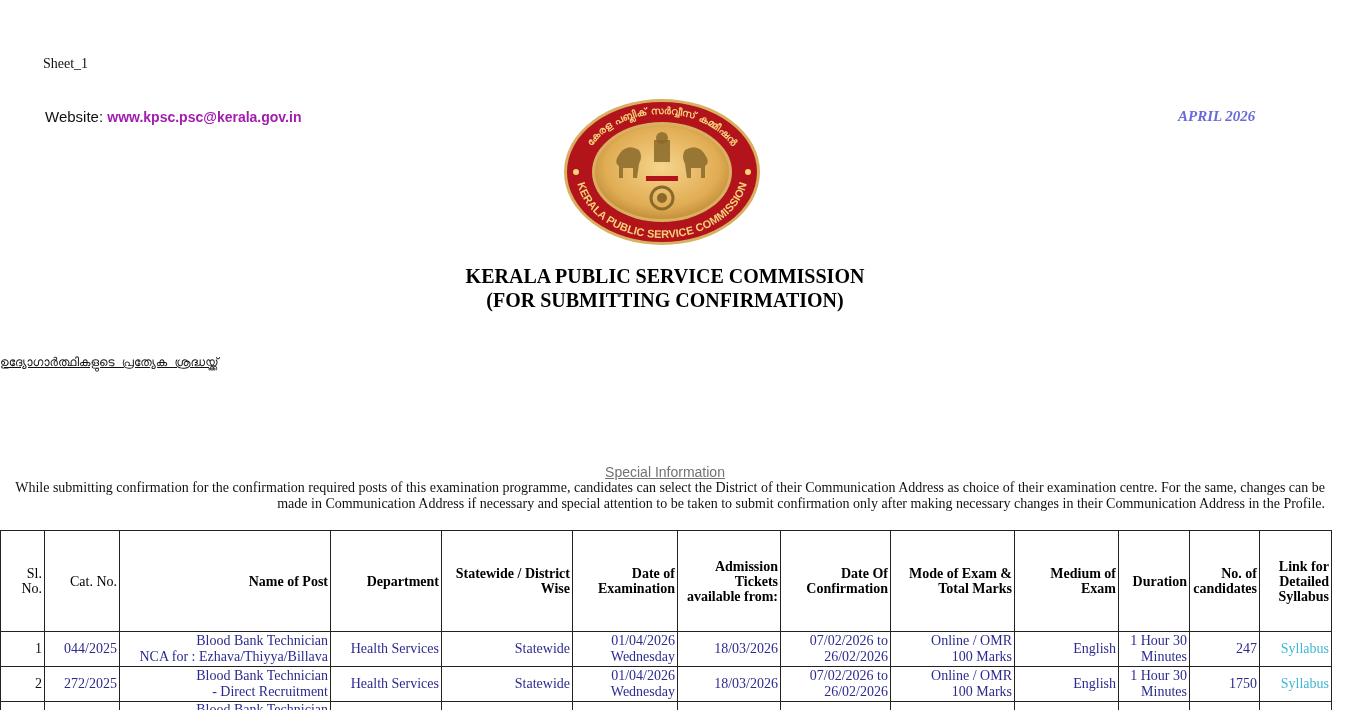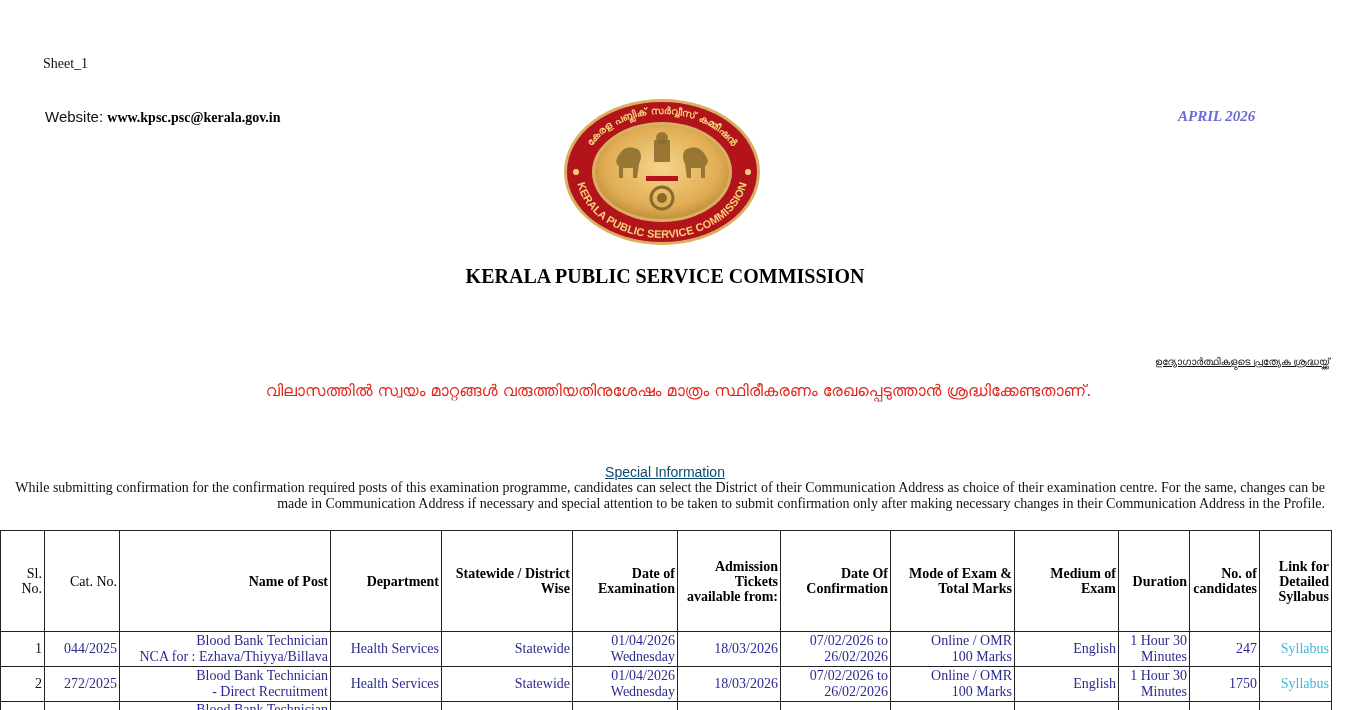--- a/index.html
+++ b/index.html
@@ -1,25 +1,25 @@
 <!DOCTYPE html>
 <html><head>
 <meta charset="utf-8">
 <style>
   html, body { margin: 0; padding: 0; background: #ffffff; }
   body { width: 1357px; height: 710px; overflow: hidden; position: relative; font-family: "Liberation Serif", serif; color: #000; }
   .sheet-name { position: absolute; top: 56px; left: 0; width: 1357px; text-align: left; font-family: Liberation Serif, serif; font-size: 14px; color: #111; padding-left: 43px; }
   .website { position: absolute; top: 108px; left: 45px; font-size: 15px; font-family: "Liberation Sans", sans-serif; color: #111; }
-  .website .url { font-family: Liberation Serif, serif; font-weight: bold; color: #000000; font-size: 14px; }
+  .website .url { font-family: Liberation Sans, sans-serif; font-weight: bold; color: #a21caf; font-size: 14px; }
   .month { position: absolute; top: 108px; left: 1178px; font-weight: bold; color: #6b6bd6; font-size: 15px; font-style: italic; }
   .emblem { position: absolute; top: 98px; left: 562px; width: 200px; height: 148px; }
   .titles { position: absolute; top: 264px; left: 0; width: 1330px; text-align: center; font-weight: bold; font-size: 20px; line-height: 24px; }
-  .ml-head { position: absolute; top: 356px; left: 0; width: 1330px; text-align: right; font-family: Liberation Serif, serif; font-size: 10px; text-decoration: underline; color: #111; }
+  .ml-head { position: absolute; top: 356px; left: 0; width: 1330px; text-align: left; font-family: Liberation Mono, monospace; font-size: 12px; text-decoration: underline; color: #111; }
   .ml-body { position: absolute; top: 373px; left: 0; width: 1357px; text-align: center; font-family: "DejaVu Sans", sans-serif; color: #e0281f; font-size: 16px; line-height: 28px; }
-  .special-head { position: absolute; top: 464px; left: 0; width: 1330px; text-align: center; font-family: "Liberation Sans", sans-serif; font-size: 14px; text-decoration: underline; color: #0c4a6e; }
+  .special-head { position: absolute; top: 464px; left: 0; width: 1330px; text-align: center; font-family: "Liberation Sans", sans-serif; font-size: 14px; text-decoration: underline; color: #737373; }
   .special-body { position: absolute; top: 480px; left: 5px; width: 1320px; text-align: right; font-size: 14px; line-height: 16px; color: #111; }
   table.exam { position: absolute; top: 530px; left: 0; border-collapse: collapse; table-layout: fixed; width: 1331px; }
   table.exam th, table.exam td { border: 1px solid #222; text-align: right; vertical-align: middle; padding: 0 2px; margin-top: 40px; }
   table.exam th { height: 100px; font-size: 14px; font-weight: bold; line-height: 15px; }
   table.exam th.plain { font-weight: normal; }
   table.exam td { height: 34px; font-size: 14px; line-height: 16px; color: #2b2b8f; }
   table.exam td.sl { color: #111; }
   table.exam td a { color: #3fb8d6; text-decoration: none; }
   .line { display: block; }
 </style>
@@ -65,25 +65,25 @@
     <rect x="84" y="78" width="32" height="5" fill="#b3141c"></rect>
     <circle cx="100" cy="100" r="11" fill="none" stroke="#8a6a2a" stroke-width="3"></circle>
     <circle cx="100" cy="100" r="5" fill="#8a6a2a"></circle>
     <circle cx="14" cy="74" r="3" fill="#f3d27a"></circle>
     <circle cx="186" cy="74" r="3" fill="#f3d27a"></circle>
   </svg>
 </div>
 
 <div class="titles">
   <div>KERALA PUBLIC SERVICE COMMISSION</div>
+  <div>(FOR SUBMITTING CONFIRMATION)</div>
 </div>
 
 <div class="ml-head">ഉദ്യോഗാർത്ഥികളുടെ പ്രത്യേക ശ്രദ്ധയ്ക്ക്</div>
 <div class="ml-body">
-  <div style="margin-top:4px">വിലാസത്തിൽ സ്വയം മാറ്റങ്ങൾ വരുത്തിയതിനുശേഷം മാത്രം സ്ഥിരീകരണം രേഖപ്പെടുത്താൻ ശ്രദ്ധിക്കേണ്ടതാണ്.</div>
 </div>
 
 <div class="special-head">Special Information</div>
 <div class="special-body">While submitting confirmation for the confirmation required posts of this examination programme, candidates can select the District of their Communication Address as choice of their examination centre. For the same, changes can be made in Communication Address if necessary and special attention to be taken to submit confirmation only after making necessary changes in their Communication Address in the Profile.</div>
 
 <table class="exam">
   <colgroup>
     <col style="width:44px">
       <col style="width:75px">
       <col style="width:211px">

